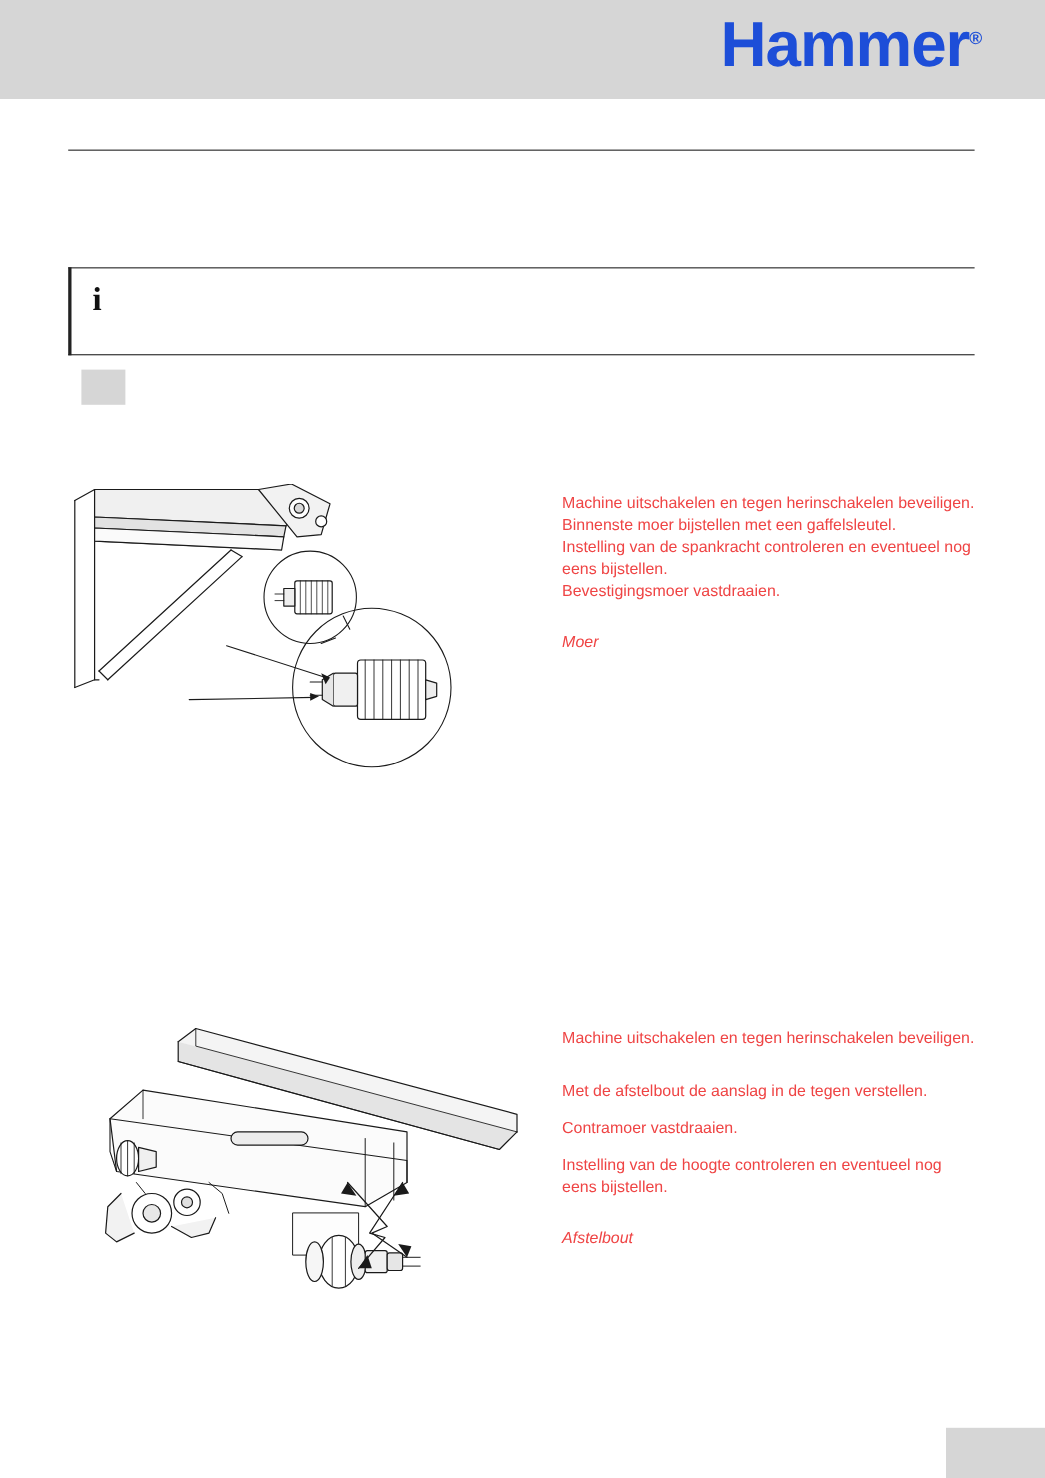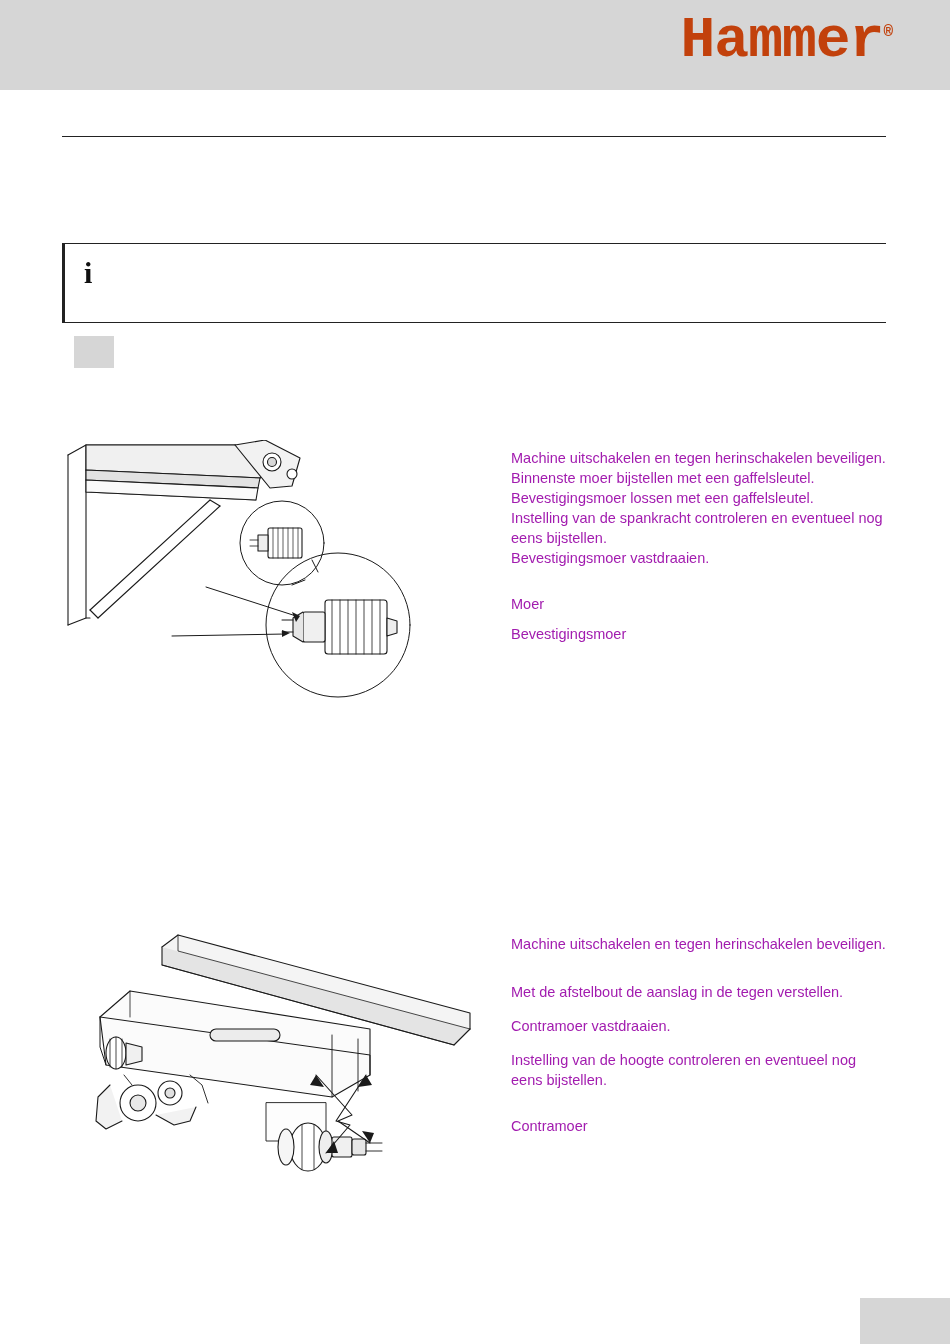--- a/index.html
+++ b/index.html
@@ -25,23 +25,23 @@
     height: 90px;
     background: #d6d6d6;
   }
   .brand {
     position: absolute;
     right: 58px;
     top: 12px;
     font-size: 58px;
     font-weight: bold;
     letter-spacing: -1px;
-    color: #c2410c;
+    color: #1d4ed8;
     line-height: 1;
-    font-family: Liberation Mono, monospace;
+    font-family: Liberation Sans, sans-serif;
   }
   .brand .reg {
     font-size: 16px;
     vertical-align: super;
     font-weight: bold;
   }
 
   
   .rule {
     position: absolute;
@@ -103,31 +103,31 @@
     height: 46px;
     background: #d6d6d6;
   }
 
   
   .text-col {
     position: absolute;
     width: 380px;
     font-size: 14.5px;
     line-height: 20px;
-    color: #a21caf;
+    color: #ef4444;
     font-family: "Liberation Sans", sans-serif;
   }
   .text-col p {
     margin: 0;
   }
   .block-1 { left: 511px; top: 448px; }
   .block-2 { left: 511px; top: 934px; }
   .gap-small { height: 14px; }
   .gap-large { height: 26px; }
-  .legend-line { margin-top: 0; }
+  .legend-line { margin-top: 0; font-style: italic; }
   .legend-gap { height: 10px; }
 
   
   .figure {
     position: absolute;
   }
   .fig-1 { left: 60px; top: 440px; }
   .fig-2 { left: 70px; top: 925px; }
 </style>
 </head>
@@ -196,27 +196,25 @@
       <path d="M232 172 L240 176 L236 182 Z" fill="#1a1a1a" stroke="none"></path>
       <path d="M222 190 L230 193 L222 197 Z" fill="#1a1a1a" stroke="none"></path>
     </g>
   </g>
 </svg>
 </div>
 
 <div class="text-col block-1">
   <p>Machine uitschakelen en tegen herinschakelen beveiligen.</p>
   <p>Binnenste moer bijstellen met een gaffelsleutel.</p>
-  <p>Bevestigingsmoer lossen met een gaffelsleutel.</p>
   <p>Instelling van de spankracht controleren en eventueel nog eens bijstellen.</p>
   <p>Bevestigingsmoer vastdraaien.</p>
   <div class="gap-large"></div>
   <p class="legend-line">Moer</p>
   <div class="legend-gap"></div>
-  <p class="legend-line">Bevestigingsmoer</p>
 </div>
 
 <div class="figure fig-2">
 <svg width="420" height="270" viewBox="0 0 420 270" xmlns="http://www.w3.org/2000/svg">
   <g fill="none" stroke="#1a1a1a" stroke-width="1.1" stroke-linejoin="round" stroke-linecap="round">
 
     <path d="M92 22 L108 10 L400 88 L400 104 L386 112" fill="#f4f4f4"></path>
     <path d="M92 22 L92 40 L384 120 L400 104" fill="#e4e4e4"></path>
     <path d="M108 10 L108 26 L400 104" stroke-width="0.8"></path>
     <path d="M92 40 L384 120" stroke-width="0.8"></path>
@@ -271,17 +269,17 @@
 <div class="text-col block-2">
   <p>Machine uitschakelen en tegen herinschakelen beveiligen.</p>
   <div class="gap-small"></div>
   <div class="gap-small"></div>
   <p>Met de afstelbout de aanslag in de tegen verstellen.</p>
   <div class="gap-small"></div>
   <p>Contramoer vastdraaien.</p>
   <div class="gap-small"></div>
   <p>Instelling van de hoogte controleren en eventueel nog eens bijstellen.</p>
   <div class="gap-large"></div>
-  <p class="legend-line">Contramoer</p>
+  <p class="legend-line">Afstelbout</p>
   <div class="legend-gap"></div>
 </div>
 
 <div class="page-tab"></div>
 
 </body></html>

